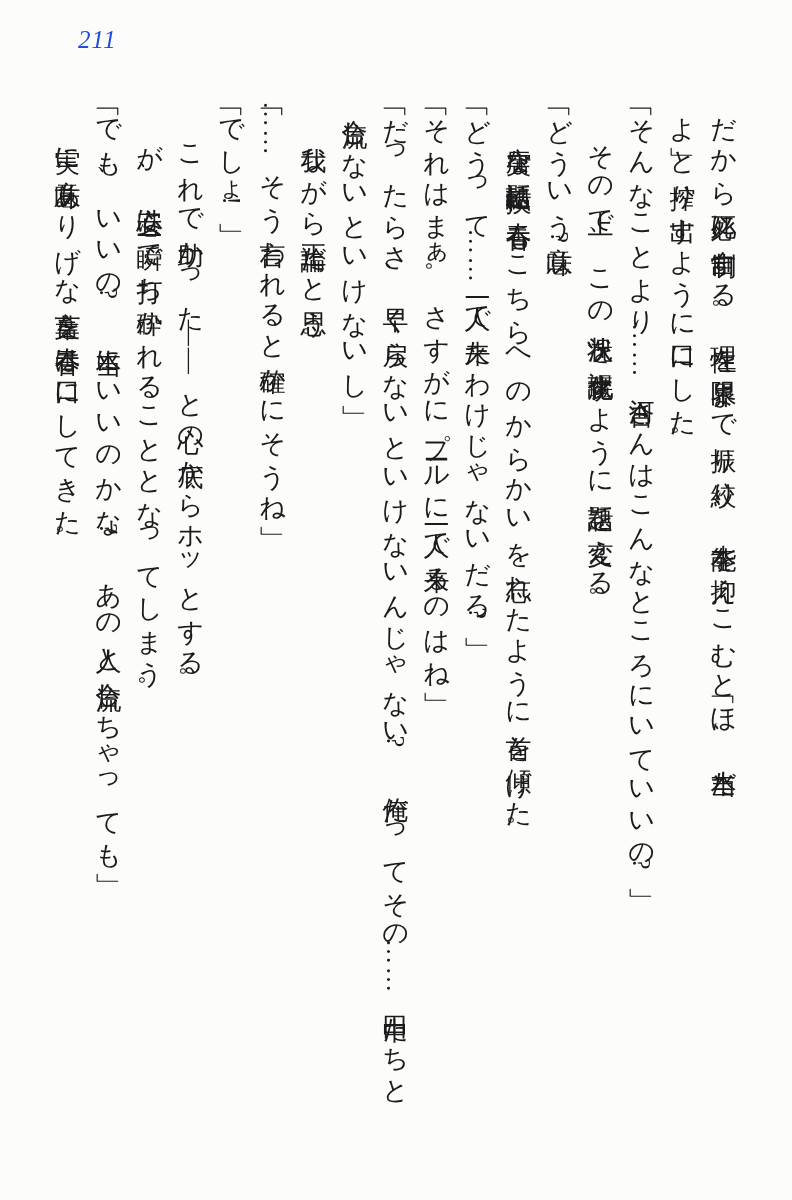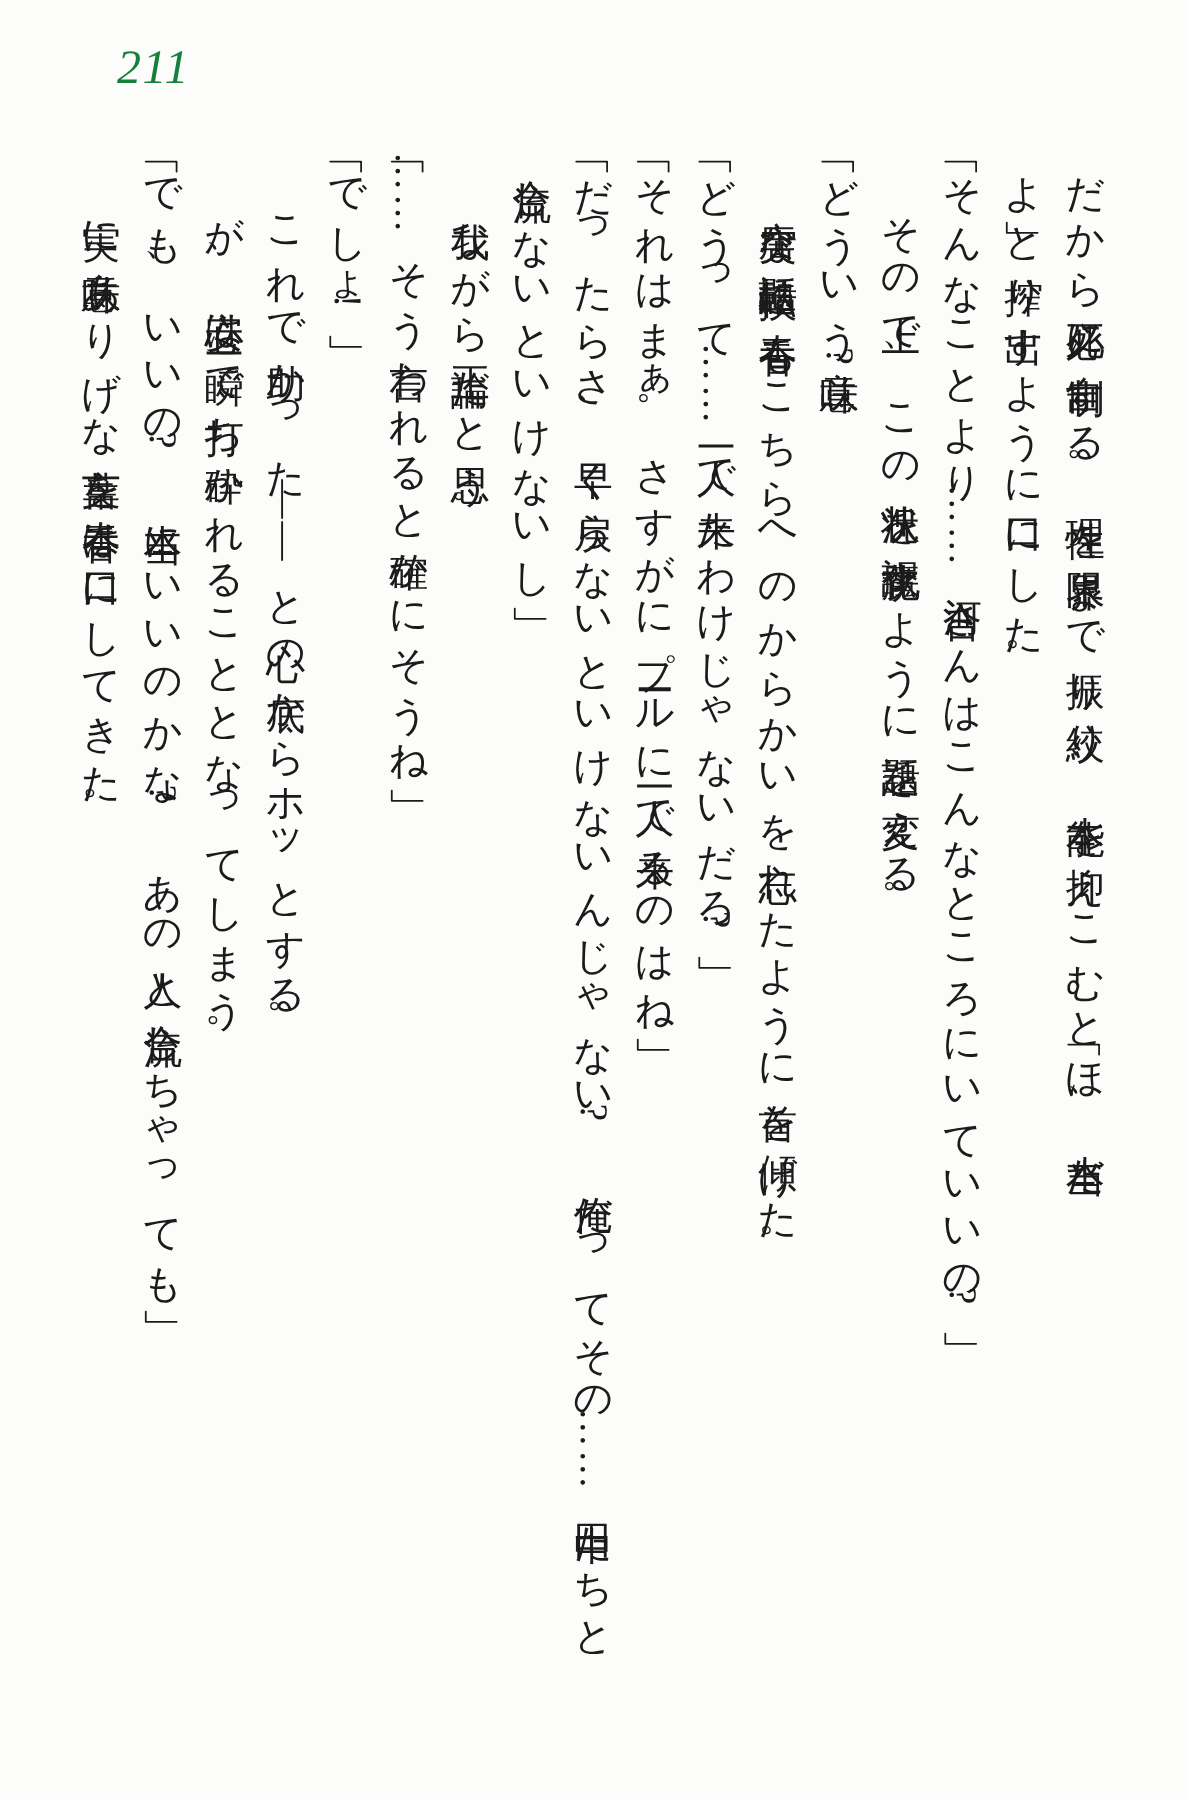--- a/index.html
+++ b/index.html
@@ -11,24 +11,24 @@
     height: 1200px;
     position: relative;
     background: #fcfcfa;
     overflow: hidden;
     font-family: "Liberation Serif", "DejaVu Serif", serif;
   }
   .page-number {
     position: absolute;
     top: 26px;
     left: 78px;
-    font-size: 32px;
+    font-size: 25px;
     font-style: italic;
     letter-spacing: 1px;
-    color: #15803d;
+    color: #1d4ed8;
   }
   .text-block {
     position: absolute;
     top: 99px;
     right: 48px;
     height: 1072px;
     writing-mode: vertical-rl;
     text-orientation: mixed;
     font-size: 26px;
     line-height: 41px;

